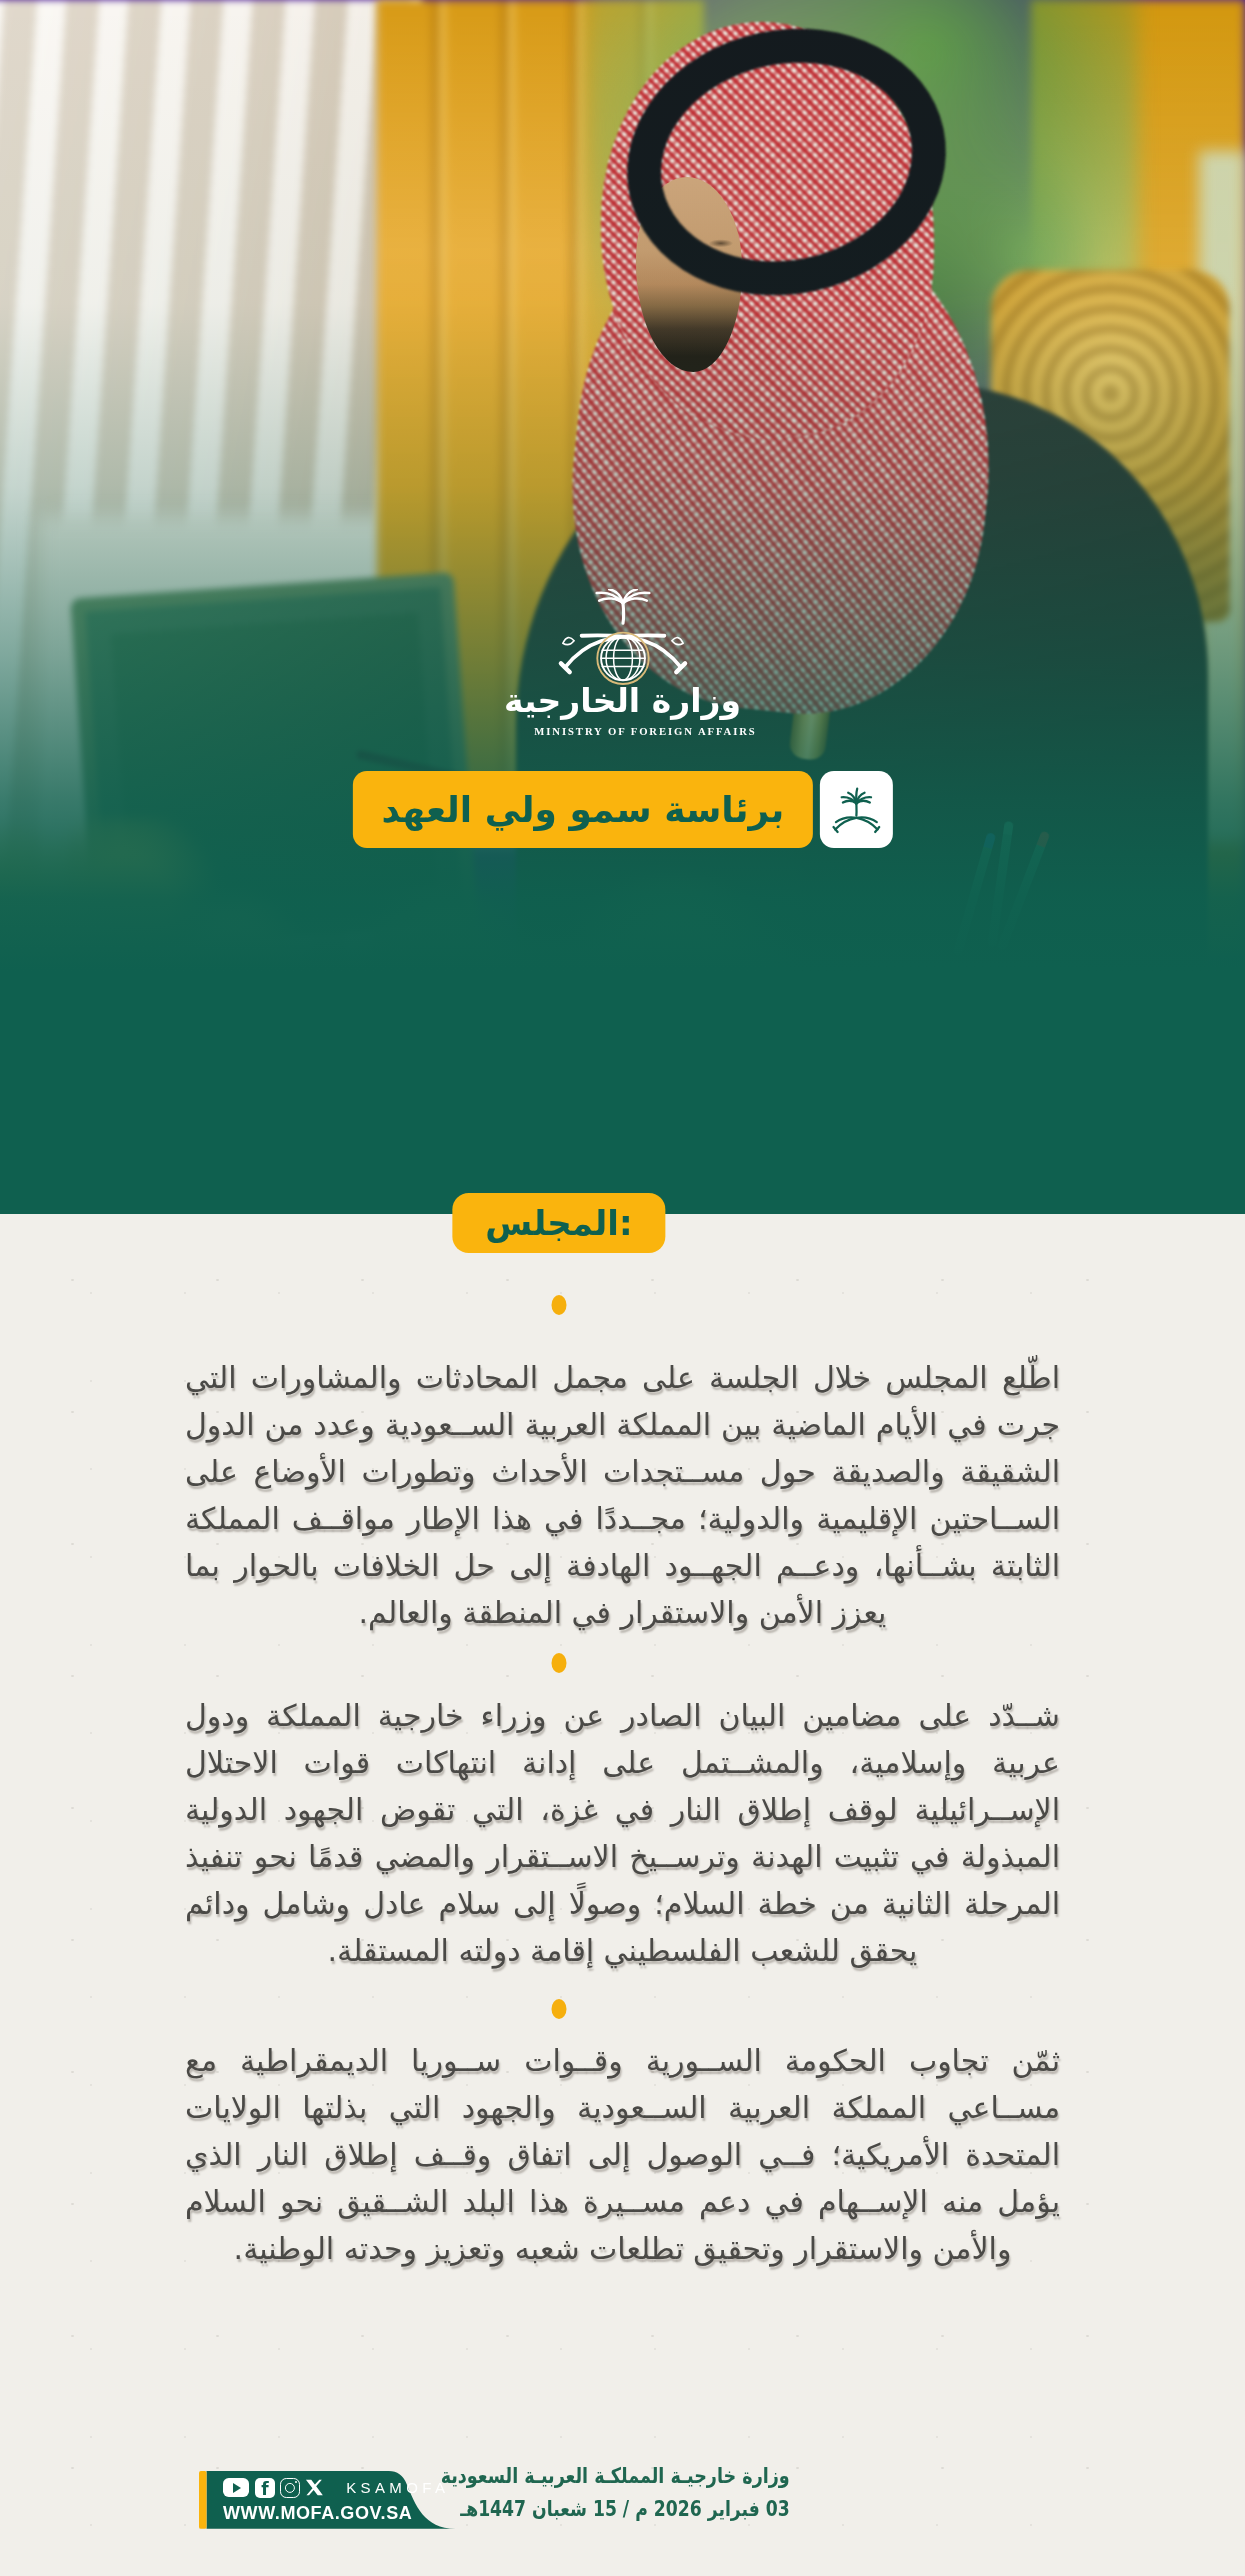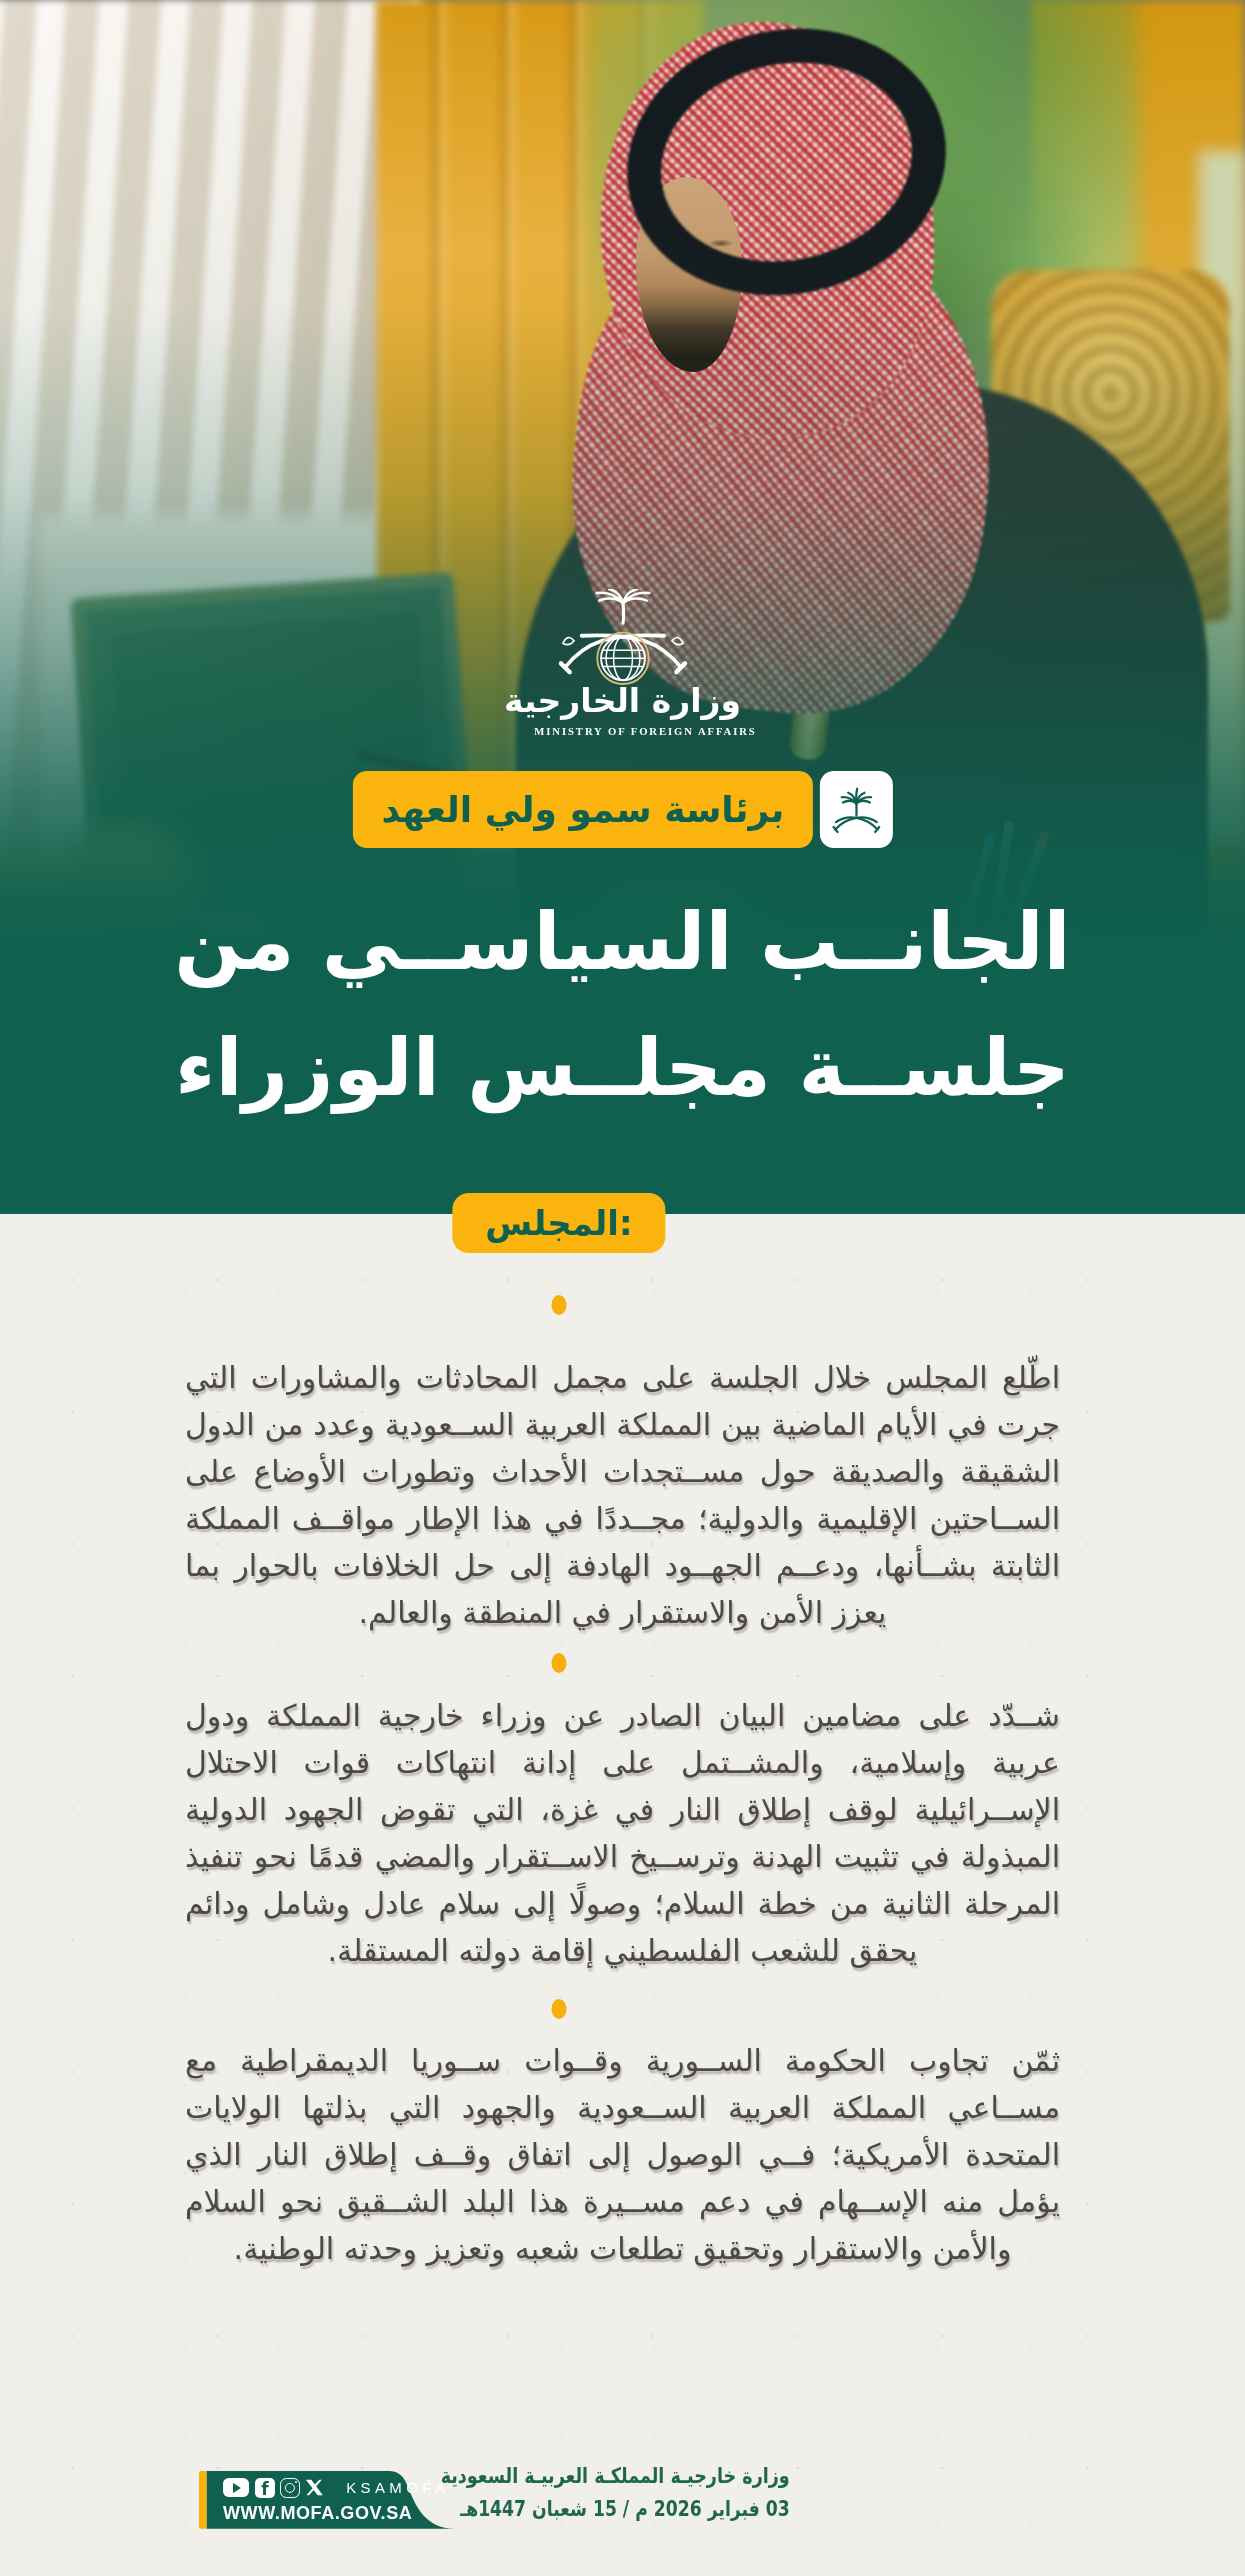--- a/index.html
+++ b/index.html
@@ -1,20 +1,20 @@
 <!DOCTYPE html>
 <html lang="ar" style="font-size:10px"><head>
 <meta charset="utf-8">
 <style>
   html,body{margin:0;padding:0;background:#222;}
   .page{position:relative;width:1245px;height:2576px;overflow:hidden;background:#F1EFEA;
         font-family:"DejaVu Sans",sans-serif;}
 
   
-  .hero{position:absolute;top:0;left:0;width:1245px;height:1214px;overflow:hidden;background:#737373;}
+  .hero{position:absolute;top:0;left:0;width:1245px;height:1214px;overflow:hidden;background:#4c1d95;}
   .ph{position:absolute;}
   .ph-curtain{left:-25px;top:0;width:447px;height:1214px;filter:blur(3.8px);
     background:linear-gradient(100deg,#f7f2ea 0%,#ece5d9 45%,#ded2c0 75%,#c9baa5 100%);}
   .ph-curtain::after{content:"";position:absolute;inset:0;
     background:repeating-linear-gradient(94deg,rgba(255,255,255,.55) 0 29px,rgba(170,155,130,.28) 29px 62px);}
   .ph-wall-light{left:38px;top:516px;width:616px;height:327px;background:#f0ece3;filter:blur(8.8px);}
   .ph-gold{left:377px;top:0;width:327px;height:836px;filter:blur(4.4px);
     background:linear-gradient(180deg,#d79a16 0%,#f0b440 30%,#e9a921 62%,#d49216 100%);}
   .ph-gold::after{content:"";position:absolute;inset:0;
     background:repeating-linear-gradient(90deg,transparent 0 54px,rgba(130,75,0,.26) 54px 62px,rgba(255,225,140,.38) 62px 69px);}
@@ -247,24 +247,20 @@
             <path d="M0 -16 C -1 -34 0 -44 2 -52"></path>
             <path d="M-52 48 C -22 16 22 10 50 30"></path>
               <path d="M52 48 C 22 16 -22 10 -50 30"></path>
             <path d="M-56 42 L-46 54"></path>
               <path d="M56 42 L46 54"></path>
           </g>
         </svg>
       </div>
     </div>
 
-    <div class="title">
-      <div>الجانــب السياســي من</div>
-      <div>جلســة مجلــس الوزراء</div>
-    </div>
   </div>
 
   <div class="body-sec">
     <div class="council-badge">المجلس:</div>
 
     <div class="dot dot-1"></div>
     <p class="para para-1">اطّلع المجلس خلال الجلسة على مجمل المحادثات والمشاورات التي جرت في الأيام الماضية بين المملكة العربية الســعودية وعدد من الدول الشقيقة والصديقة حول مســتجدات الأحداث وتطورات الأوضاع على الســاحتين الإقليمية والدولية؛ مجــددًا في هذا الإطار مواقــف المملكة الثابتة بشــأنها، ودعــم الجهــود الهادفة إلى حل الخلافات بالحوار بما يعزز الأمن والاستقرار في المنطقة والعالم.</p>
 
     <div class="dot dot-2"></div>
     <p class="para para-2">شــدّد على مضامين البيان الصادر عن وزراء خارجية المملكة ودول عربية وإسلامية، والمشــتمل على إدانة انتهاكات قوات الاحتلال الإســرائيلية لوقف إطلاق النار في غزة، التي تقوض الجهود الدولية المبذولة في تثبيت الهدنة وترســيخ الاســتقرار والمضي قدمًا نحو تنفيذ المرحلة الثانية من خطة السلام؛ وصولًا إلى سلام عادل وشامل ودائم يحقق للشعب الفلسطيني إقامة دولته المستقلة.</p>

